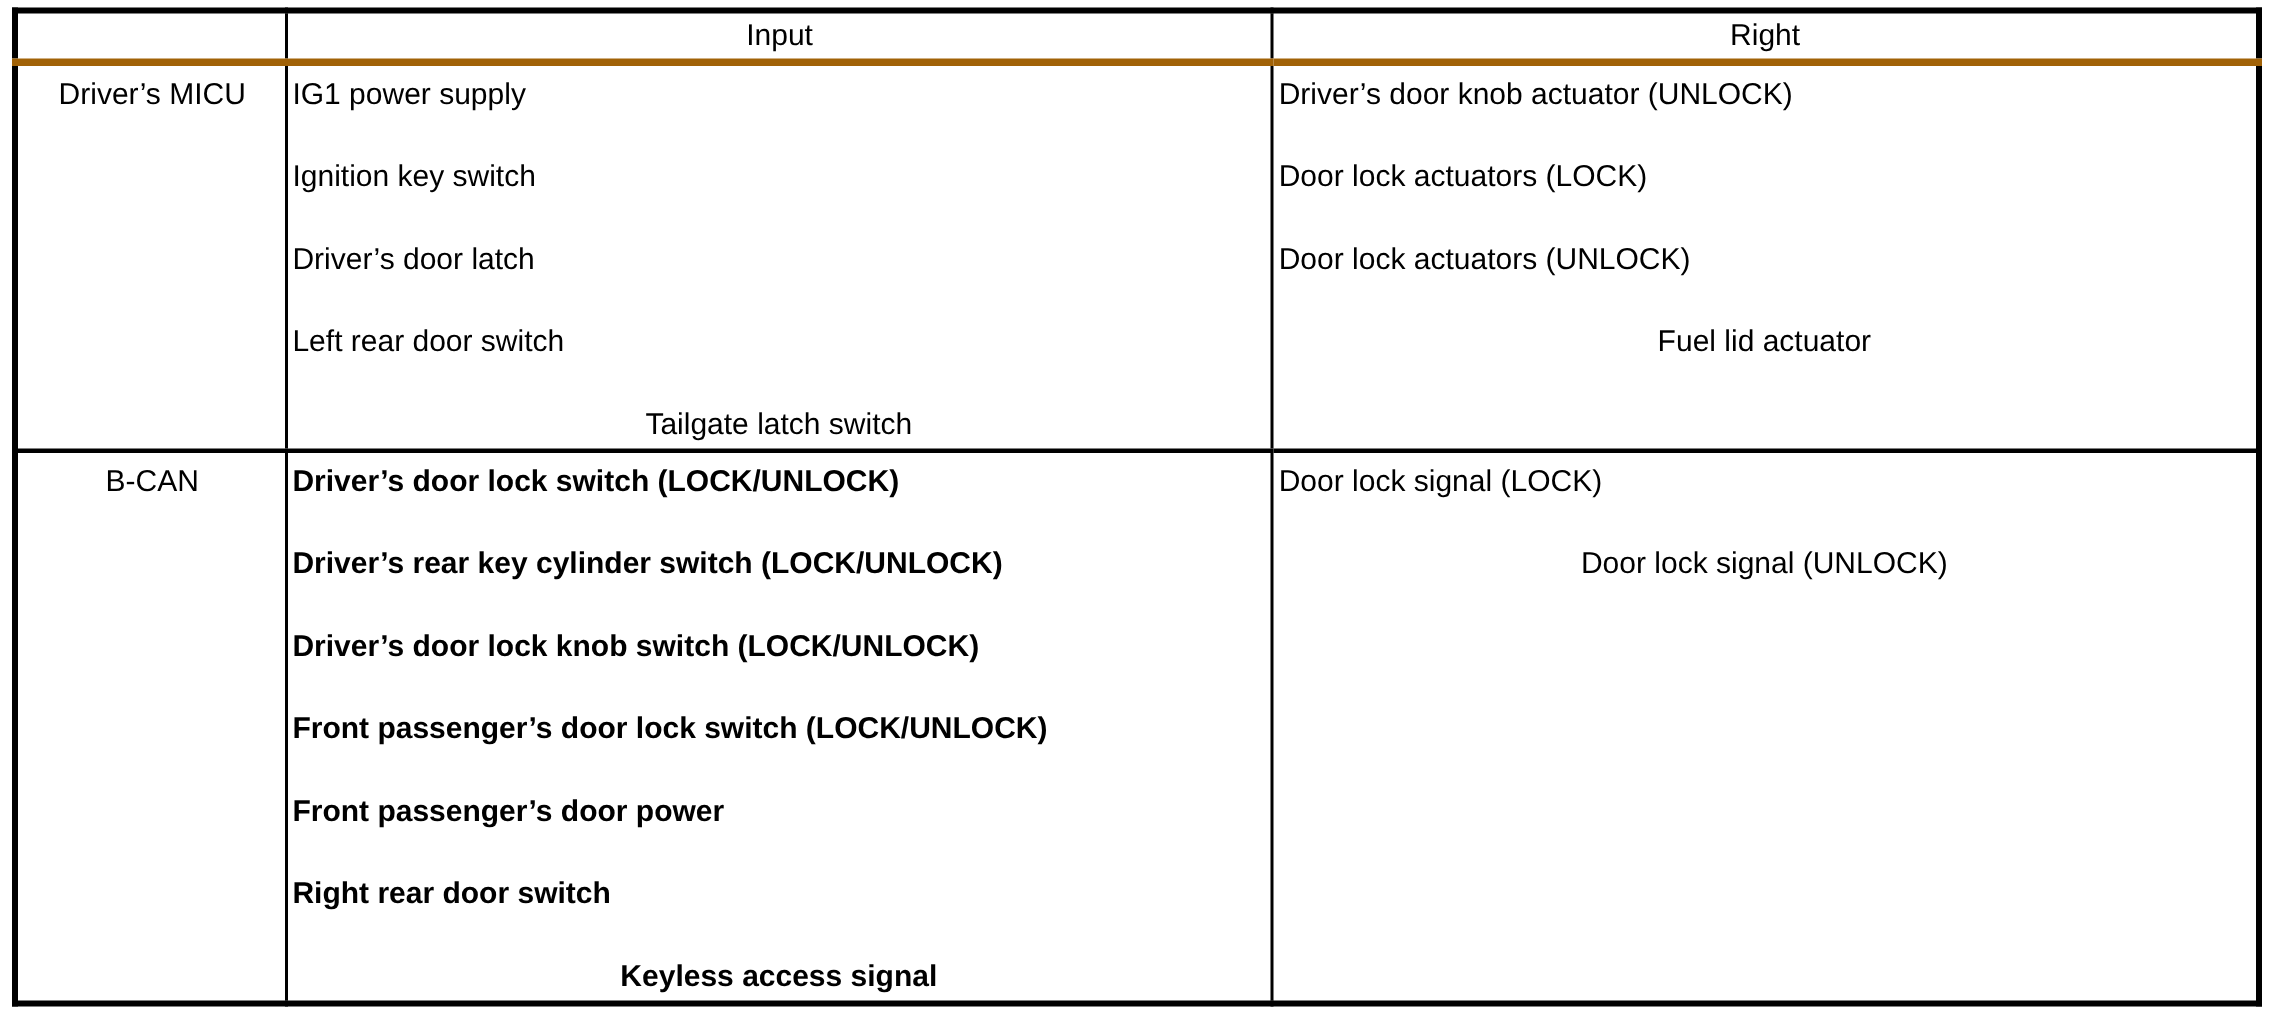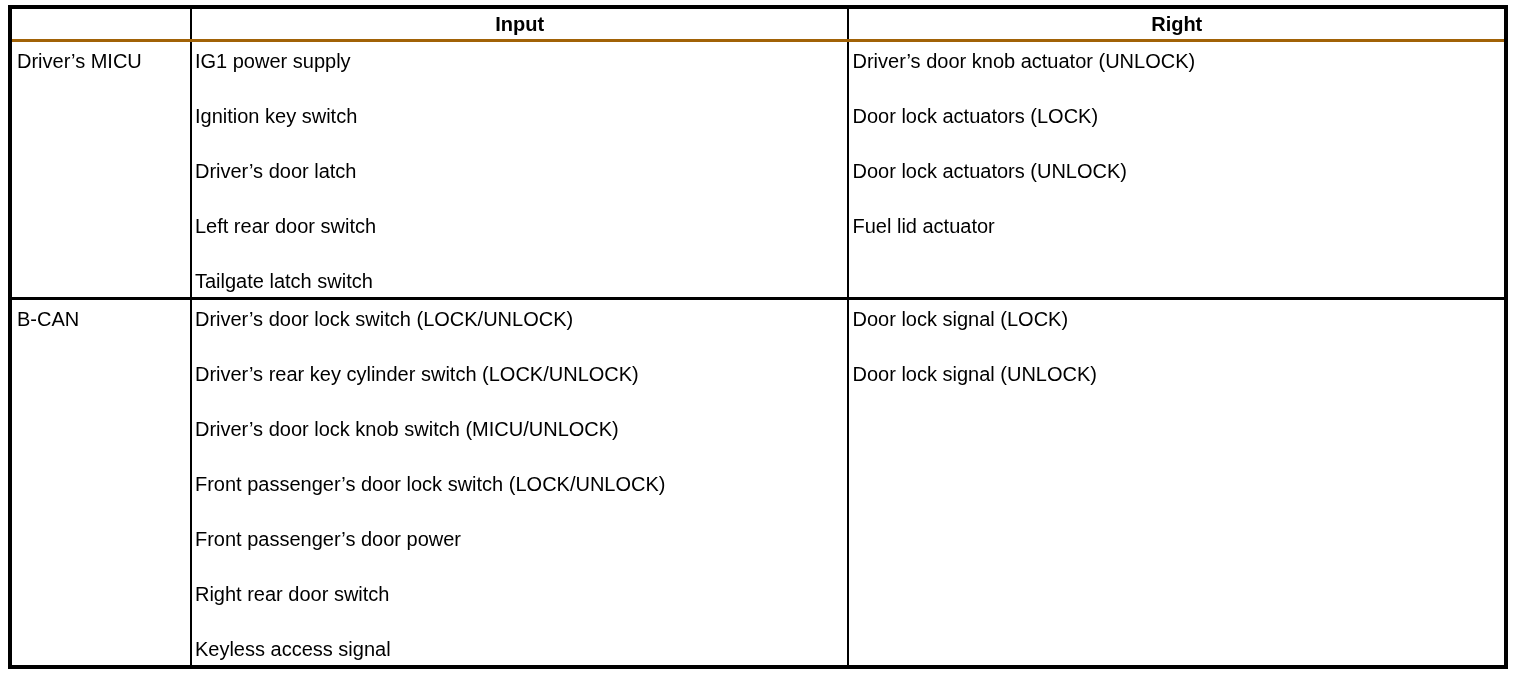--- a/index.html
+++ b/index.html
@@ -24,45 +24,45 @@
   col.c1 { width: 180px; }
   col.c2 { width: 654px; }
   col.c3 { width: 654px; }
   th, td {
     border: 2px solid #000000;
     font-size: 20px;
     line-height: 20px;
     overflow: hidden;
   }
   thead th {
-    border-bottom: 3px solid #a16207;
-    font-weight: bold;
+    border-bottom: 5px solid #a16207;
+    font-weight: normal;
     text-align: center;
     vertical-align: middle;
     height: 30px;
     padding: 0;
   }
   tbody td {
     vertical-align: top;
     padding: 9px 4px 6px 3px;
   }
   tbody tr.row-bcan td {
     border-top: 3px solid #000000;
     margin-top: 26px;
   }
   td.row-header-cell { padding-left: 5px; }
   .item {
     height: 20px;
     line-height: 20px;
     margin-bottom: 35px;
     white-space: nowrap;
   }
-  .item:last-child { margin-bottom: 0; }
+  .item:last-child { margin-bottom: 0; text-align: center; }
   tr.row-micu td.inputs-cell  { height: 240px; }
-  tr.row-bcan td.inputs-cell  { height: 350px; }
+  tr.row-bcan td.inputs-cell  { height: 350px; font-weight: bold; }
 </style>
 </head>
 <body>
 
 <table class="io-table">
   <colgroup>
     <col class="c1">
     <col class="c2">
     <col class="c3">
   </colgroup>
@@ -92,21 +92,21 @@
         <div class="item">Fuel lid actuator</div>
       </td>
     </tr>
     <tr class="row-bcan">
       <td class="row-header-cell">
         <div class="item">B-CAN</div>
       </td>
       <td class="inputs-cell">
         <div class="item">Driver’s door lock switch (LOCK/UNLOCK)</div>
         <div class="item">Driver’s rear key cylinder switch (LOCK/UNLOCK)</div>
-        <div class="item">Driver’s door lock knob switch (MICU/UNLOCK)</div>
+        <div class="item">Driver’s door lock knob switch (LOCK/UNLOCK)</div>
         <div class="item">Front passenger’s door lock switch (LOCK/UNLOCK)</div>
         <div class="item">Front passenger’s door power</div>
         <div class="item">Right rear door switch</div>
         <div class="item">Keyless access signal</div>
       </td>
       <td class="outputs-cell">
         <div class="item">Door lock signal (LOCK)</div>
         <div class="item">Door lock signal (UNLOCK)</div>
       </td>
     </tr>

